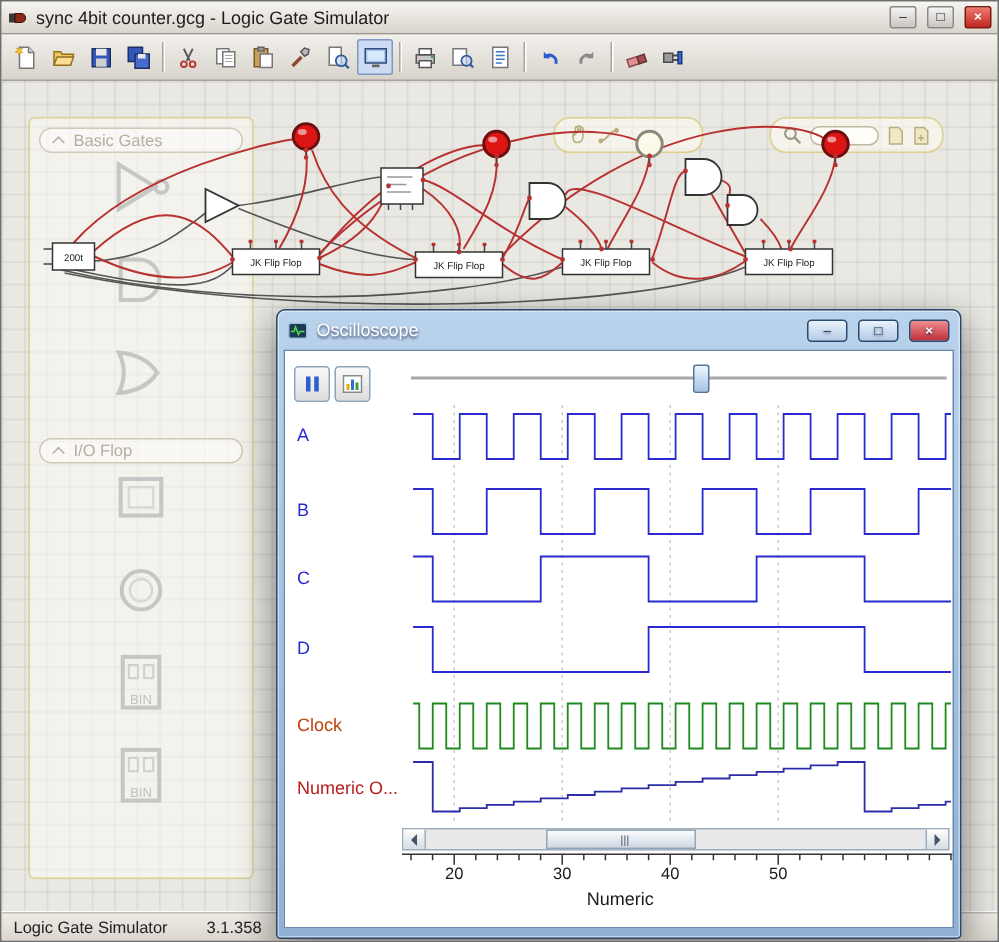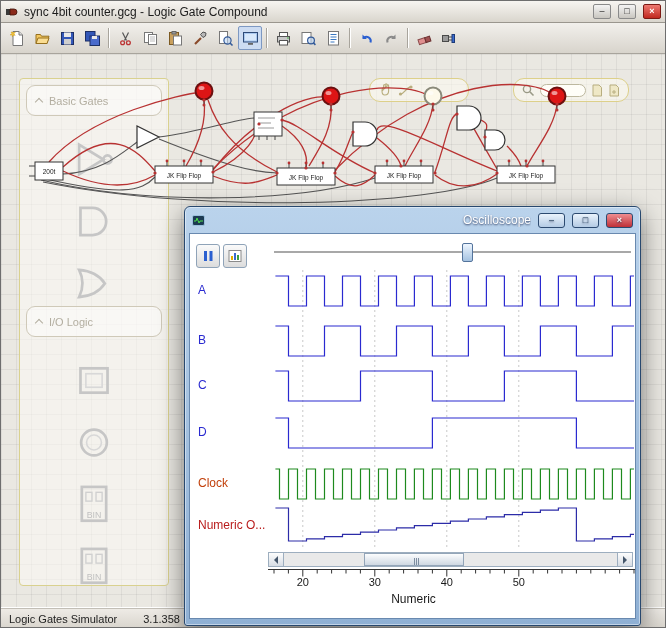--- a/index.html
+++ b/index.html
@@ -28,45 +28,45 @@
   .canvas{position:relative;height:553px;background-color:#eae8e2;overflow:hidden;
     background-image:linear-gradient(rgba(110,110,110,.10) 1px,transparent 1px),
                      linear-gradient(90deg,rgba(110,110,110,.10) 1px,transparent 1px);
     background-size:15px 15px;}
   #circuit{position:absolute;left:0;top:0;width:666px;height:553px;pointer-events:none;}
 
   
   .toolbox{position:absolute;left:18px;top:24px;width:150px;height:508px;padding:4px 6px;
     background:rgba(251,250,246,.55);border:1px solid #d9d18f;border-radius:4px;
     display:flex;flex-direction:column;}
-  .tb-header{height:31px;flex:none;border:1px solid #cfc9b8;border-radius:9px;margin:2px 0;
+  .tb-header{height:17px;flex:none;border:1px solid #cfc9b8;border-radius:9px;margin:2px 0;
     display:flex;align-items:center;gap:7px;padding:0 9px;color:#b3aea0;font-size:11px;
     background:rgba(255,255,255,.45);}
   .chev{width:6px;height:6px;border:solid #b3aea0;border-width:1.5px 0 0 1.5px;
     transform:rotate(45deg);margin-top:3px;flex:none;}
-  .tb-item{height:62px;flex:none;display:flex;align-items:flex-end;justify-content:center;}
+  .tb-item{height:62px;flex:none;display:flex;align-items:flex-start;justify-content:center;}
 
   
   .mini-panel{position:absolute;top:24px;height:24px;border:1px solid #ddd08a;border-radius:11px;
     background:rgba(253,251,243,.55);display:flex;align-items:center;gap:5px;padding:0 7px;}
   .panel1{left:368px;width:100px;}
   .panel2{left:512px;width:116px;}
   .gate-search{width:46px;height:13px;border:1px solid #bdb89f;border-radius:7px;background:#fffef8;
     font-size:9px;padding:0 5px;outline:none;font-family:"Liberation Sans",sans-serif;}
 
   
   .statusbar{height:22px;display:flex;align-items:center;gap:26px;padding:0 8px;font-size:11px;color:#222;
     background:linear-gradient(#efece7,#d8d4cc);border-top:1px solid #fff;box-shadow:inset 0 1px 0 #c2beb6;}
 
   
   .osc{position:absolute;left:183px;top:205px;width:457px;height:420px;z-index:10;
     background:linear-gradient(#bad3ec,#8fb0d4);border:1px solid #28486e;border-radius:6px 6px 3px 3px;
     padding:0 4px 4px 4px;box-shadow:0 8px 26px rgba(0,0,0,.5), inset 0 0 0 1px rgba(255,255,255,.45);}
   .osc-title{height:26px;display:flex;align-items:center;gap:6px;padding:0 3px;
-    color:#fff;font-size:12px;text-shadow:0 1px 2px rgba(10,20,60,.8);text-align:right;}
+    color:#fff;font-size:12px;text-shadow:0 1px 2px rgba(10,20,60,.8);}
   .osc-title .t{flex:1;white-space:nowrap;overflow:hidden;}
   .obtn{width:27px;height:15px;display:inline-flex;align-items:center;justify-content:center;
     font-size:9px;color:#16324e;border:1px solid #2c4a70;border-radius:3px;margin-left:1px;
     background:linear-gradient(#eaf3fc,#b4cbe4);line-height:1;}
   .obtn.close{background:linear-gradient(#ef8d90,#bf3038);color:#fff;font-weight:bold;}
   .osc-client{position:relative;height:386px;background:#fff;border:1px solid #6989af;overflow:hidden;}
 
   .oscbtn{position:absolute;top:10px;width:24px;height:24px;display:flex;align-items:center;justify-content:center;
     background:linear-gradient(#fafafa,#dcdcdc);border:1px solid #8fa3b8;border-radius:3px;}
   .oscbtn.b1{left:6px;} .oscbtn.b2{left:33px;}
@@ -96,21 +96,21 @@
 
 <div class="app">
 
   <div class="titlebar">
     <span style="display:inline-flex">
       <svg width="14" height="14" viewBox="0 0 14 14">
           <rect x="1" y="4" width="4" height="6" fill="#3a3a3a"></rect>
           <path d="M5 4h4a3 3 0 0 1 0 6H5z" fill="#8a2a1a" stroke="#401208" stroke-width="0.8"></path>
         </svg>
     </span>
-    <span class="title">sync 4bit counter.gcg - Logic Gate Compound</span>
+    <span class="title">sync 4bit counter.gcg - Logic Gate Simulator</span>
     <span class="wbtn">–</span>
     <span class="wbtn">□</span>
     <span class="wbtn close">×</span>
   </div>
 
   <div class="toolbar" id="toolbar">
       <div class="tbtn">
         <svg viewBox="0 0 17 17" width="17" height="17">
           <path d="M4 1.5h6l3.5 3.5v10.5H4z" fill="#fff" stroke="#777"></path>
           <path d="M10 1.5v3.5h3.5" fill="#ddd" stroke="#777"></path>
@@ -249,21 +249,21 @@
             <path d="M7 5h9a10 10 0 0 1 0 20H7z" fill="none" stroke="#c6c6c6" stroke-width="2"></path>
           </svg>
         </div>
         <div class="tb-item">
           <svg viewBox="0 0 34 30" width="46" height="41">
             <path d="M6 5q5 10 0 20q13-1 19-10q-6-9-19-10z" fill="none" stroke="#c6c6c6" stroke-width="2"></path>
           </svg>
         </div>
         <div class="tb-header">
           <span class="chev"></span>
-          <span>I/O Logic</span>
+          <span>I/O Flop</span>
         </div>
         <div class="tb-item">
           <svg viewBox="0 0 34 30" width="46" height="41">
             <rect x="7" y="6" width="20" height="18" fill="none" stroke="#c6c6c6" stroke-width="2"></rect>
             <rect x="11" y="10" width="12" height="10" fill="none" stroke="#d8d8d8" stroke-width="1.2"></rect>
           </svg>
         </div>
         <div class="tb-item">
           <svg viewBox="0 0 34 30" width="46" height="41">
             <circle cx="17" cy="15" r="9.5" fill="none" stroke="#c6c6c6" stroke-width="2"></circle>
@@ -449,21 +449,21 @@
         <circle cx="352" cy="78" r="1.6" fill="#b83232"></circle>
         <circle cx="456" cy="60" r="1.6" fill="#b83232"></circle>
         <circle cx="484" cy="83" r="1.6" fill="#b83232"></circle>
         <circle cx="281" cy="66" r="1.6" fill="#b83232"></circle>
         <circle cx="305" cy="114" r="1.6" fill="#b83232"></circle>
         <circle cx="400" cy="112" r="1.6" fill="#b83232"></circle>
       </svg>
   </div>
 
   <div class="statusbar">
-    <span>Logic Gates Simulator</span>
+    <span>Logic Gate Simulator</span>
     <span>3.1.358</span>
   </div>
 
   <div class="osc">
     <div class="osc-title">
       <span style="display:inline-flex">
         <svg width="13" height="13" viewBox="0 0 13 13">
             <rect x="0.5" y="1.5" width="12" height="10" rx="1.5" fill="#1d3a52" stroke="#9cc0dd"></rect>
             <path d="M2 7h2l1-3 2 5 1-2h3" fill="none" stroke="#4ce04c" stroke-width="1"></path>
           </svg>

